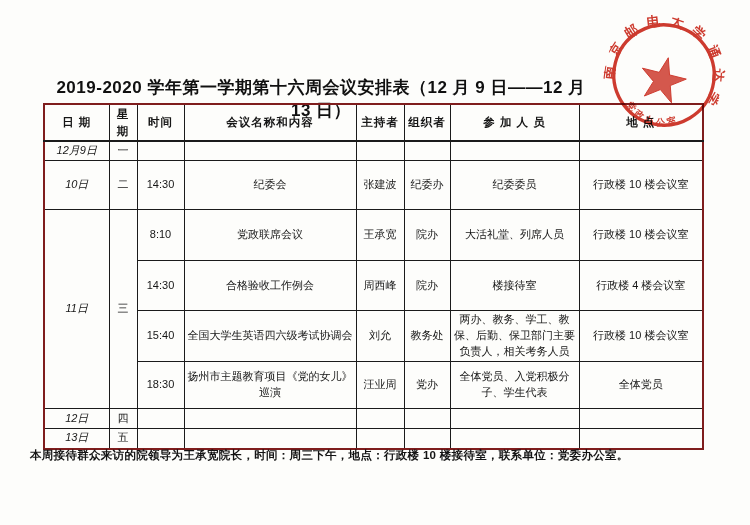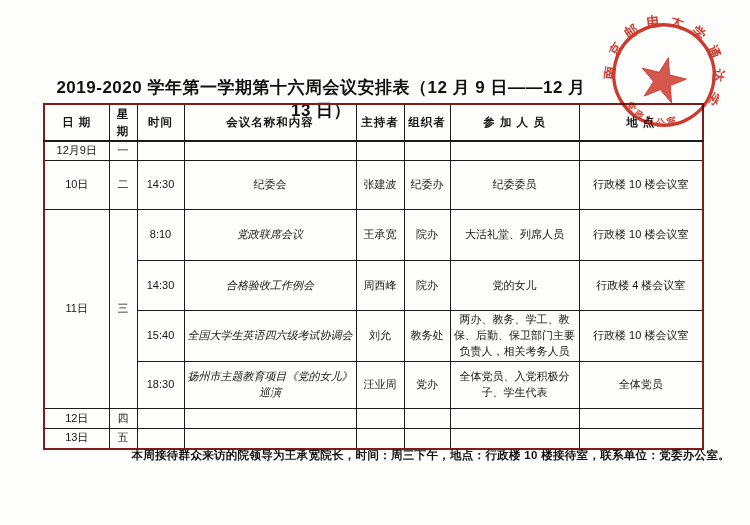--- a/index.html
+++ b/index.html
@@ -39,33 +39,32 @@
     font-size:11px;
     line-height:1.45;
     overflow:hidden;
   }
   table.schedule th{
     font-size:11.5px;
     font-weight:600;
     border-bottom:2px solid #1b1b1b;
     letter-spacing:1px;
   }
-  td.c-date{text-align:right;padding-right:6px;}
+  td.c-date{text-align:right;padding-right:6px;font-style:italic;}
   td.c-week{letter-spacing:0;}
-  td.c-meeting{line-height:1.6;font-style:italic;}
+  td.c-meeting{line-height:1.6;}
   td.c-participants{line-height:1.5;padding:1px 5px;}
   .footer-note{
     position:absolute;
     left:30px;top:448px;
     width:700px;
     font-size:11.5px;
     font-weight:600;
     color:#141414;
     letter-spacing:0.3px;
-    text-align:right;
   }
   .stamp{
     position:absolute;
     left:605px;top:16px;
     width:118px;height:118px;
     transform:rotate(14deg);
     mix-blend-mode:multiply;
     opacity:0.92;
     pointer-events:none;
   }
@@ -127,21 +126,21 @@
       <td>王承宽</td>
       <td>院办</td>
       <td class="c-participants">大活礼堂、列席人员</td>
       <td>行政楼 10 楼会议室</td>
     </tr>
     <tr style="height:50px">
       <td>14:30</td>
       <td class="c-meeting">合格验收工作例会</td>
       <td>周西峰</td>
       <td>院办</td>
-      <td class="c-participants">党的女儿</td>
+      <td class="c-participants">楼接待室</td>
       <td>行政楼 4 楼会议室</td>
     </tr>
     <tr style="height:50px">
       <td>15:40</td>
       <td class="c-meeting">全国大学生英语四六级考试协调会</td>
       <td>刘允</td>
       <td>教务处</td>
       <td class="c-participants">两办、教务、学工、教保、后勤、保卫部门主要负责人，相关考务人员</td>
       <td>行政楼 10 楼会议室</td>
     </tr>

